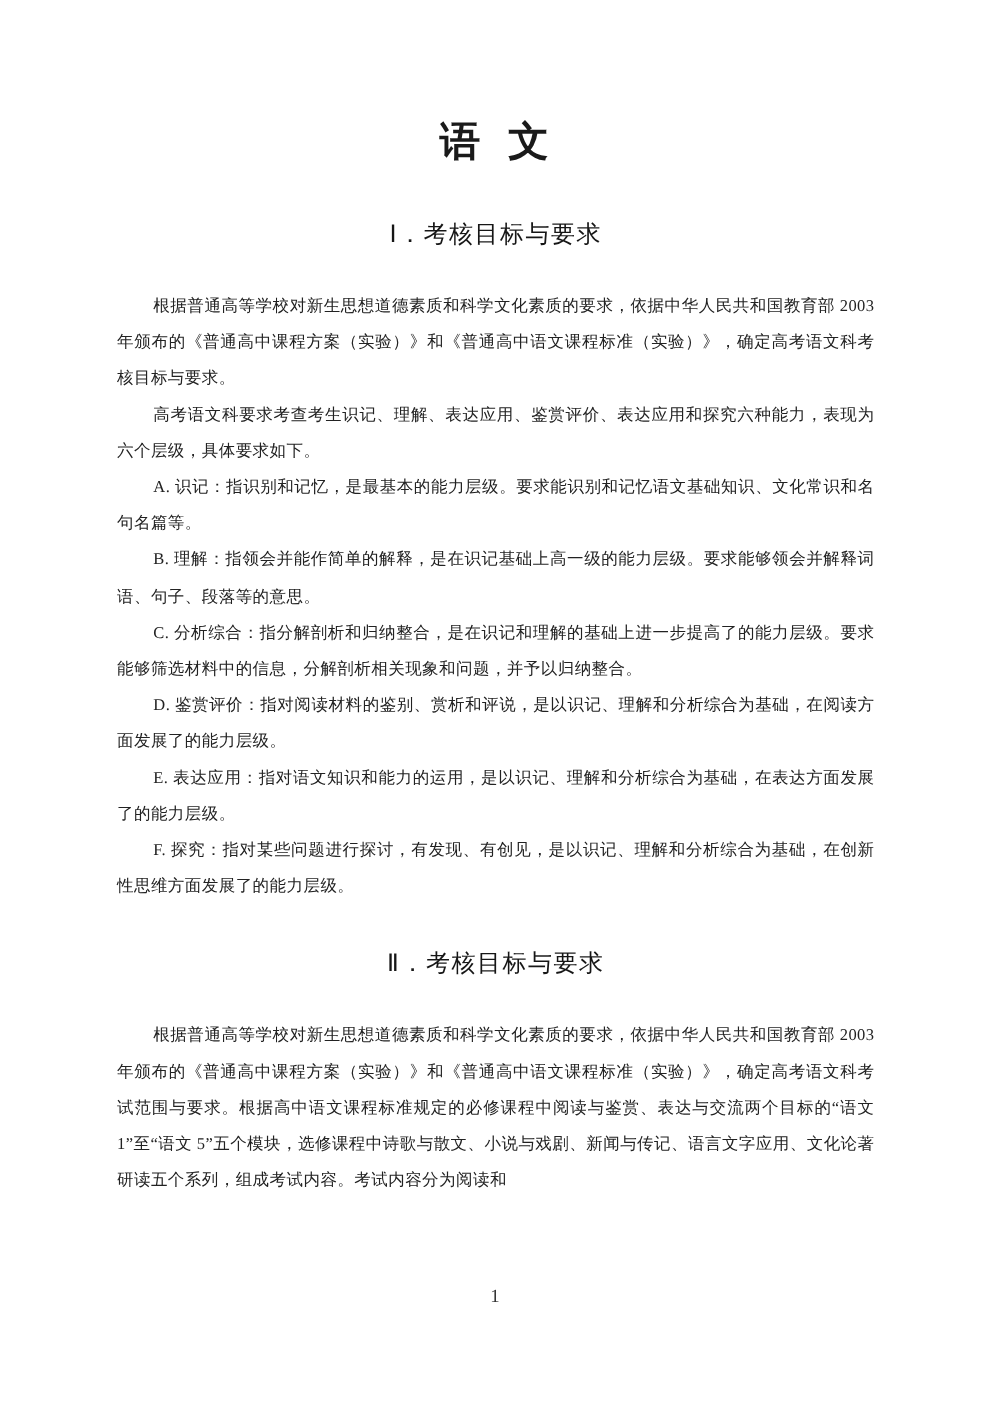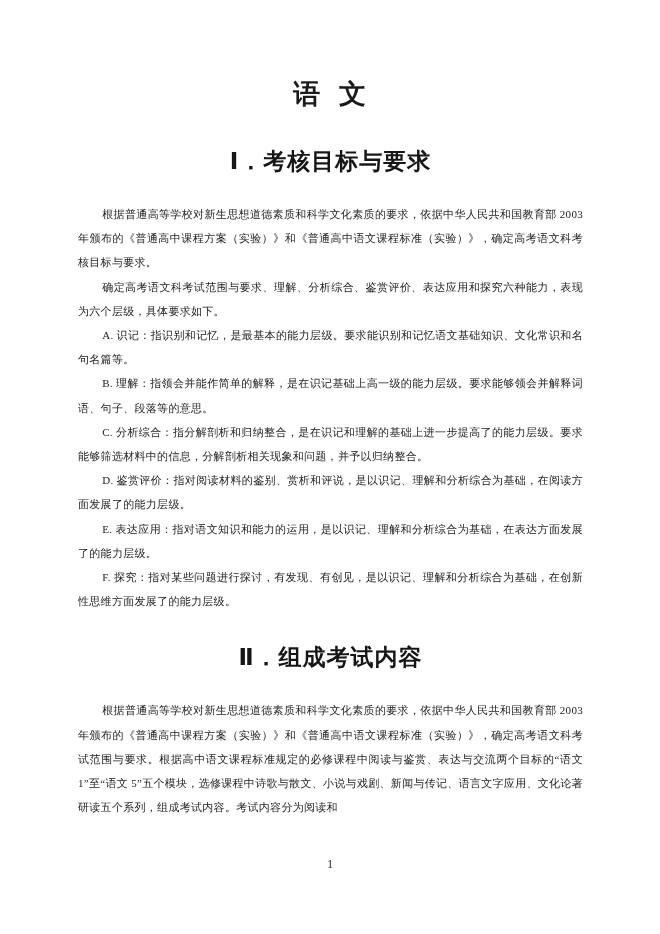--- a/index.html
+++ b/index.html
@@ -25,22 +25,22 @@
     font-size: 27px;
     font-weight: 700;
     letter-spacing: 2px;
     word-spacing: 8px;
     color: #1a1a1a;
     font-family: "Liberation Serif", "DejaVu Serif", serif;
   }
   .section-heading {
     margin: 0 0 25px 0;
     text-align: center;
-    font-size: 23px;
-    font-weight: 700;
+    font-size: 16px;
+    font-weight: 400;
     letter-spacing: 1px;
     color: #161616;
     font-family: "Liberation Sans", "DejaVu Sans", sans-serif;
   }
   .section-heading.second {
     margin-top: 29px;
   }
   .section-body p {
     margin: 0;
     font-size: 11px;
@@ -64,30 +64,30 @@
 <body>
 
 <div class="page">
 
   <h1 class="doc-title">语 文</h1>
 
   <h2 class="section-heading">Ⅰ．考核目标与要求</h2>
 
   <div class="section-body">
     <p>根据普通高等学校对新生思想道德素质和科学文化素质的要求，依据中华人民共和国教育部 2003 年颁布的《普通高中课程方案（实验）》和《普通高中语文课程标准（实验）》，确定高考语文科考核目标与要求。</p>
-    <p>确定高考语文科考试范围与要求、理解、分析综合、鉴赏评价、表达应用和探究六种能力，表现为六个层级，具体要求如下。</p>
+    <p>高考语文科要求考查考生识记、理解、表达应用、鉴赏评价、表达应用和探究六种能力，表现为六个层级，具体要求如下。</p>
     <p>A. 识记：指识别和记忆，是最基本的能力层级。要求能识别和记忆语文基础知识、文化常识和名句名篇等。</p>
     <p>B. 理解：指领会并能作简单的解释，是在识记基础上高一级的能力层级。要求能够领会并解释词语、句子、段落等的意思。</p>
     <p>C. 分析综合：指分解剖析和归纳整合，是在识记和理解的基础上进一步提高了的能力层级。要求能够筛选材料中的信息，分解剖析相关现象和问题，并予以归纳整合。</p>
     <p>D. 鉴赏评价：指对阅读材料的鉴别、赏析和评说，是以识记、理解和分析综合为基础，在阅读方面发展了的能力层级。</p>
     <p>E. 表达应用：指对语文知识和能力的运用，是以识记、理解和分析综合为基础，在表达方面发展了的能力层级。</p>
     <p>F. 探究：指对某些问题进行探讨，有发现、有创见，是以识记、理解和分析综合为基础，在创新性思维方面发展了的能力层级。</p>
   </div>
 
-  <h2 class="section-heading second">Ⅱ．组成考试内容</h2>
+  <h2 class="section-heading second">Ⅱ．考核目标与要求</h2>
 
   <div class="section-body">
     <p>根据普通高等学校对新生思想道德素质和科学文化素质的要求，依据中华人民共和国教育部 2003 年颁布的《普通高中课程方案（实验）》和《普通高中语文课程标准（实验）》，确定高考语文科考试范围与要求。根据高中语文课程标准规定的必修课程中阅读与鉴赏、表达与交流两个目标的“语文 1”至“语文 5”五个模块，选修课程中诗歌与散文、小说与戏剧、新闻与传记、语言文字应用、文化论著研读五个系列，组成考试内容。考试内容分为阅读和</p>
   </div>
 
   <div class="page-number">1</div>
 
 </div>
 
 </body></html>

